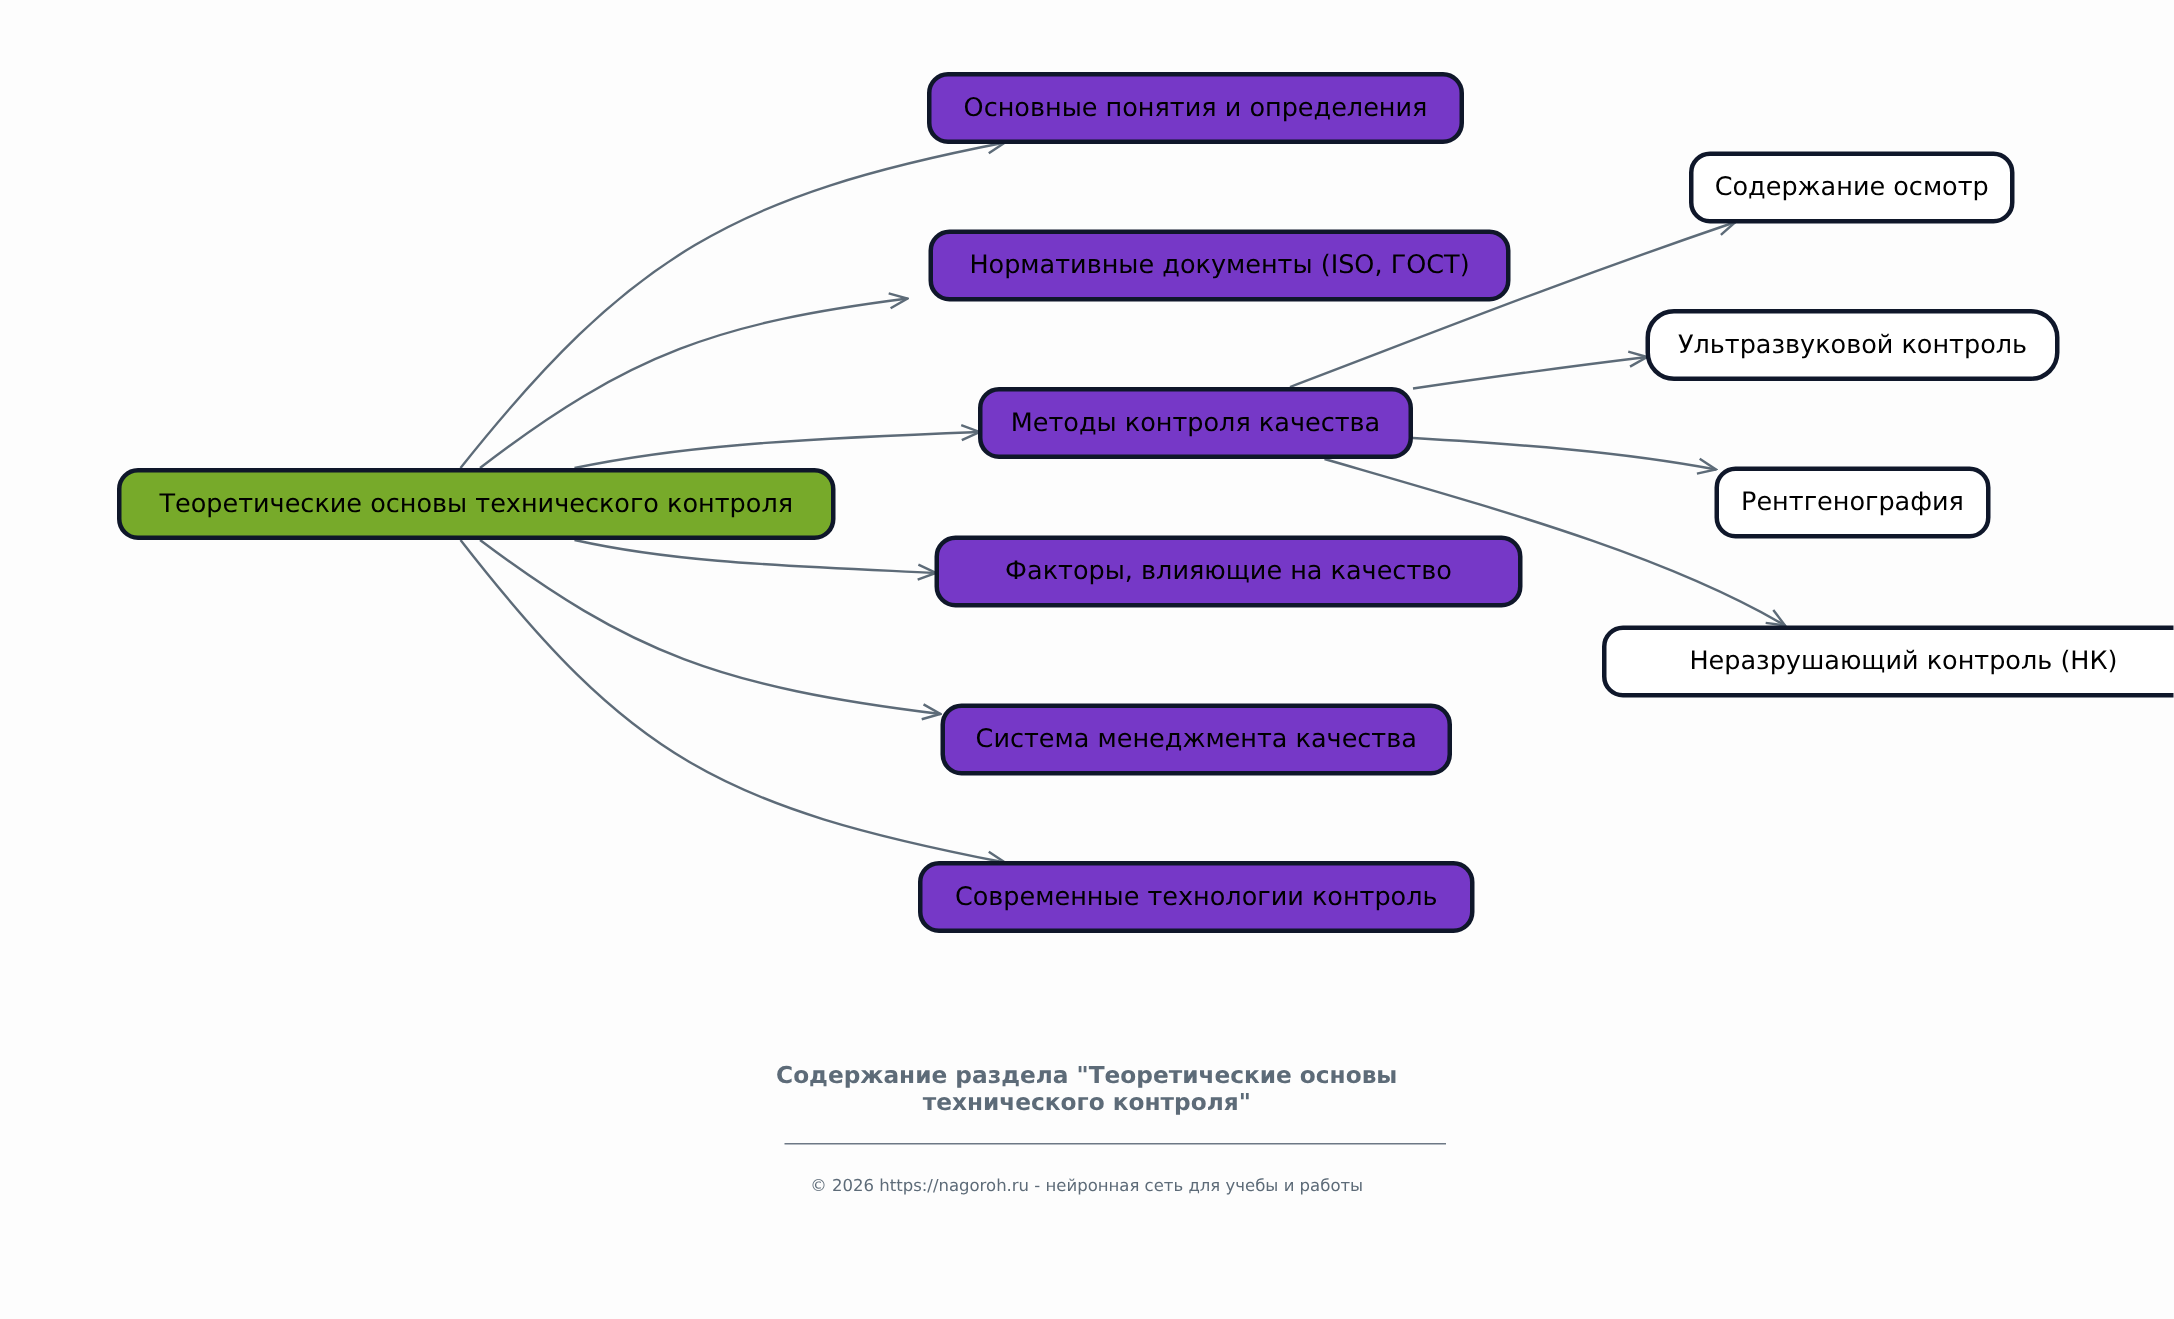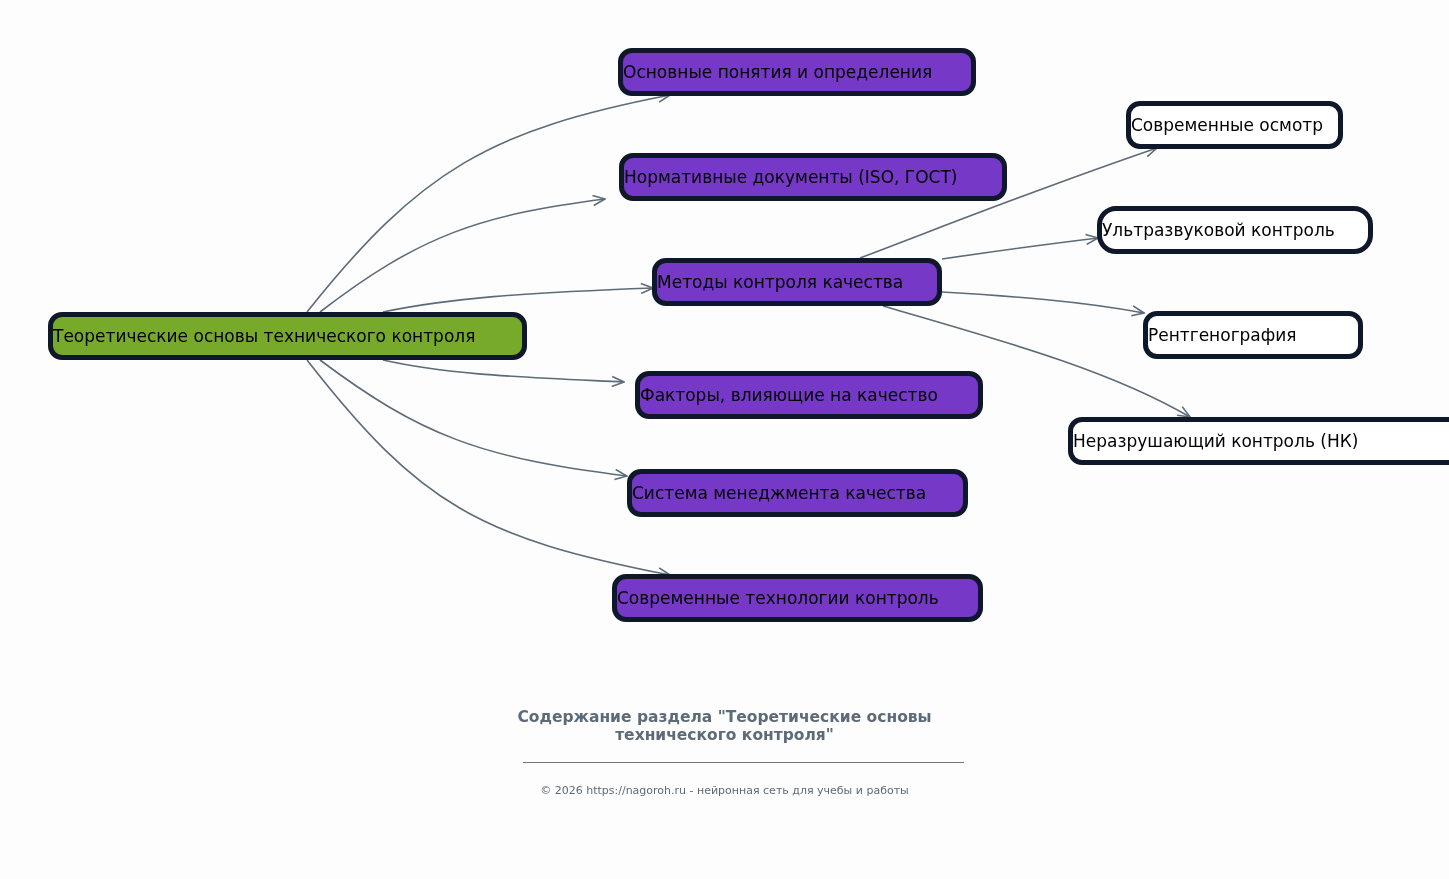--- a/index.html
+++ b/index.html
@@ -1,22 +1,22 @@
 <!DOCTYPE html>
 <html><head>
 <meta charset="utf-8">
 <style>
   html, body { margin: 0; padding: 0; background: #fdfdfd; }
   body { width: 1449px; height: 879px; position: relative; overflow: hidden;
          font-family: "DejaVu Sans", sans-serif; }
   #diagram { position: absolute; left: 0; top: 0; }
-  .node { position: absolute; box-sizing: border-box; border: 5px solid #0f172a;
-          border-radius: 14px; display: flex; align-items: center; justify-content: flex-start;
+  .node { position: absolute; box-sizing: border-box; border: 3px solid #0f172a;
+          border-radius: 14px; display: flex; align-items: center; justify-content: center;
           font-size: 17px; color: #000; white-space: nowrap; height: 48px; }
-  .root { background: #77aa2a; }
+  .root { background: #77aa2a; margin-left: 30px; }
   .topic { background: #7638c7; }
   .leaf { background: #ffffff; }
   .caption { position: absolute; left: 0; width: 1449px; text-align: center; color: #5d6b78; }
   .title { top: 708px; font-size: 15.5px; font-weight: bold; line-height: 18px; }
   .title span { display: block; }
   .rule { position: absolute; left: 523px; top: 762px; width: 441px; height: 1px; background: #6d7885; }
   .copyright { top: 784px; font-size: 11px; }
 </style>
 </head>
 <body>
@@ -47,37 +47,37 @@
 
 <div class="node topic" id="n-t1" style="left:618px; top:48px; width:358px;">
   <span>Основные понятия и определения</span>
 </div>
 <div class="node topic" id="n-t2" style="left:603px; top:153px; width:388px;margin-left:16px;">
   <span>Нормативные документы (ISO, ГОСТ)</span>
 </div>
 <div class="node topic" id="n-t3" style="left:652px; top:258px; width:290px;">
   <span>Методы контроля качества</span>
 </div>
-<div class="node topic" id="n-t4" style="left:623px; top:371px; width:348px;margin-left:12px;">
+<div class="node topic" id="n-t4" style="left:623px; top:357px; width:392px;">
   <span>Факторы, влияющие на качество</span>
 </div>
 <div class="node topic" id="n-t5" style="left:627px; top:469px; width:341px;">
   <span>Система менеджмента качества</span>
 </div>
 <div class="node topic" id="n-t6" style="left:612px; top:574px; width:371px;">
   <span>Современные технологии контроль</span>
 </div>
 
 <div class="node leaf" id="n-l1" style="left:1126px; top:101px; width:217px;">
-  <span>Современные осмотр</span>
+  <span>Содержание осмотр</span>
 </div>
 <div class="node leaf" id="n-l2" style="left:1097px; top:206px; width:276px;border-radius:19px;">
   <span>Ультразвуковой контроль</span>
 </div>
-<div class="node leaf" id="n-l3" style="left:1143px; top:311px; width:220px;">
+<div class="node leaf" id="n-l3" style="left:1143px; top:311px; width:184px;">
   <span>Рентгенография</span>
 </div>
 <div class="node leaf" id="n-l4" style="left:1068px; top:417px; width:402px;">
   <span>Неразрушающий контроль (НК)</span>
 </div>
 
 <div class="caption title">
   <span>Содержание раздела "Теоретические основы</span>
   <span>технического контроля"</span>
 </div>

